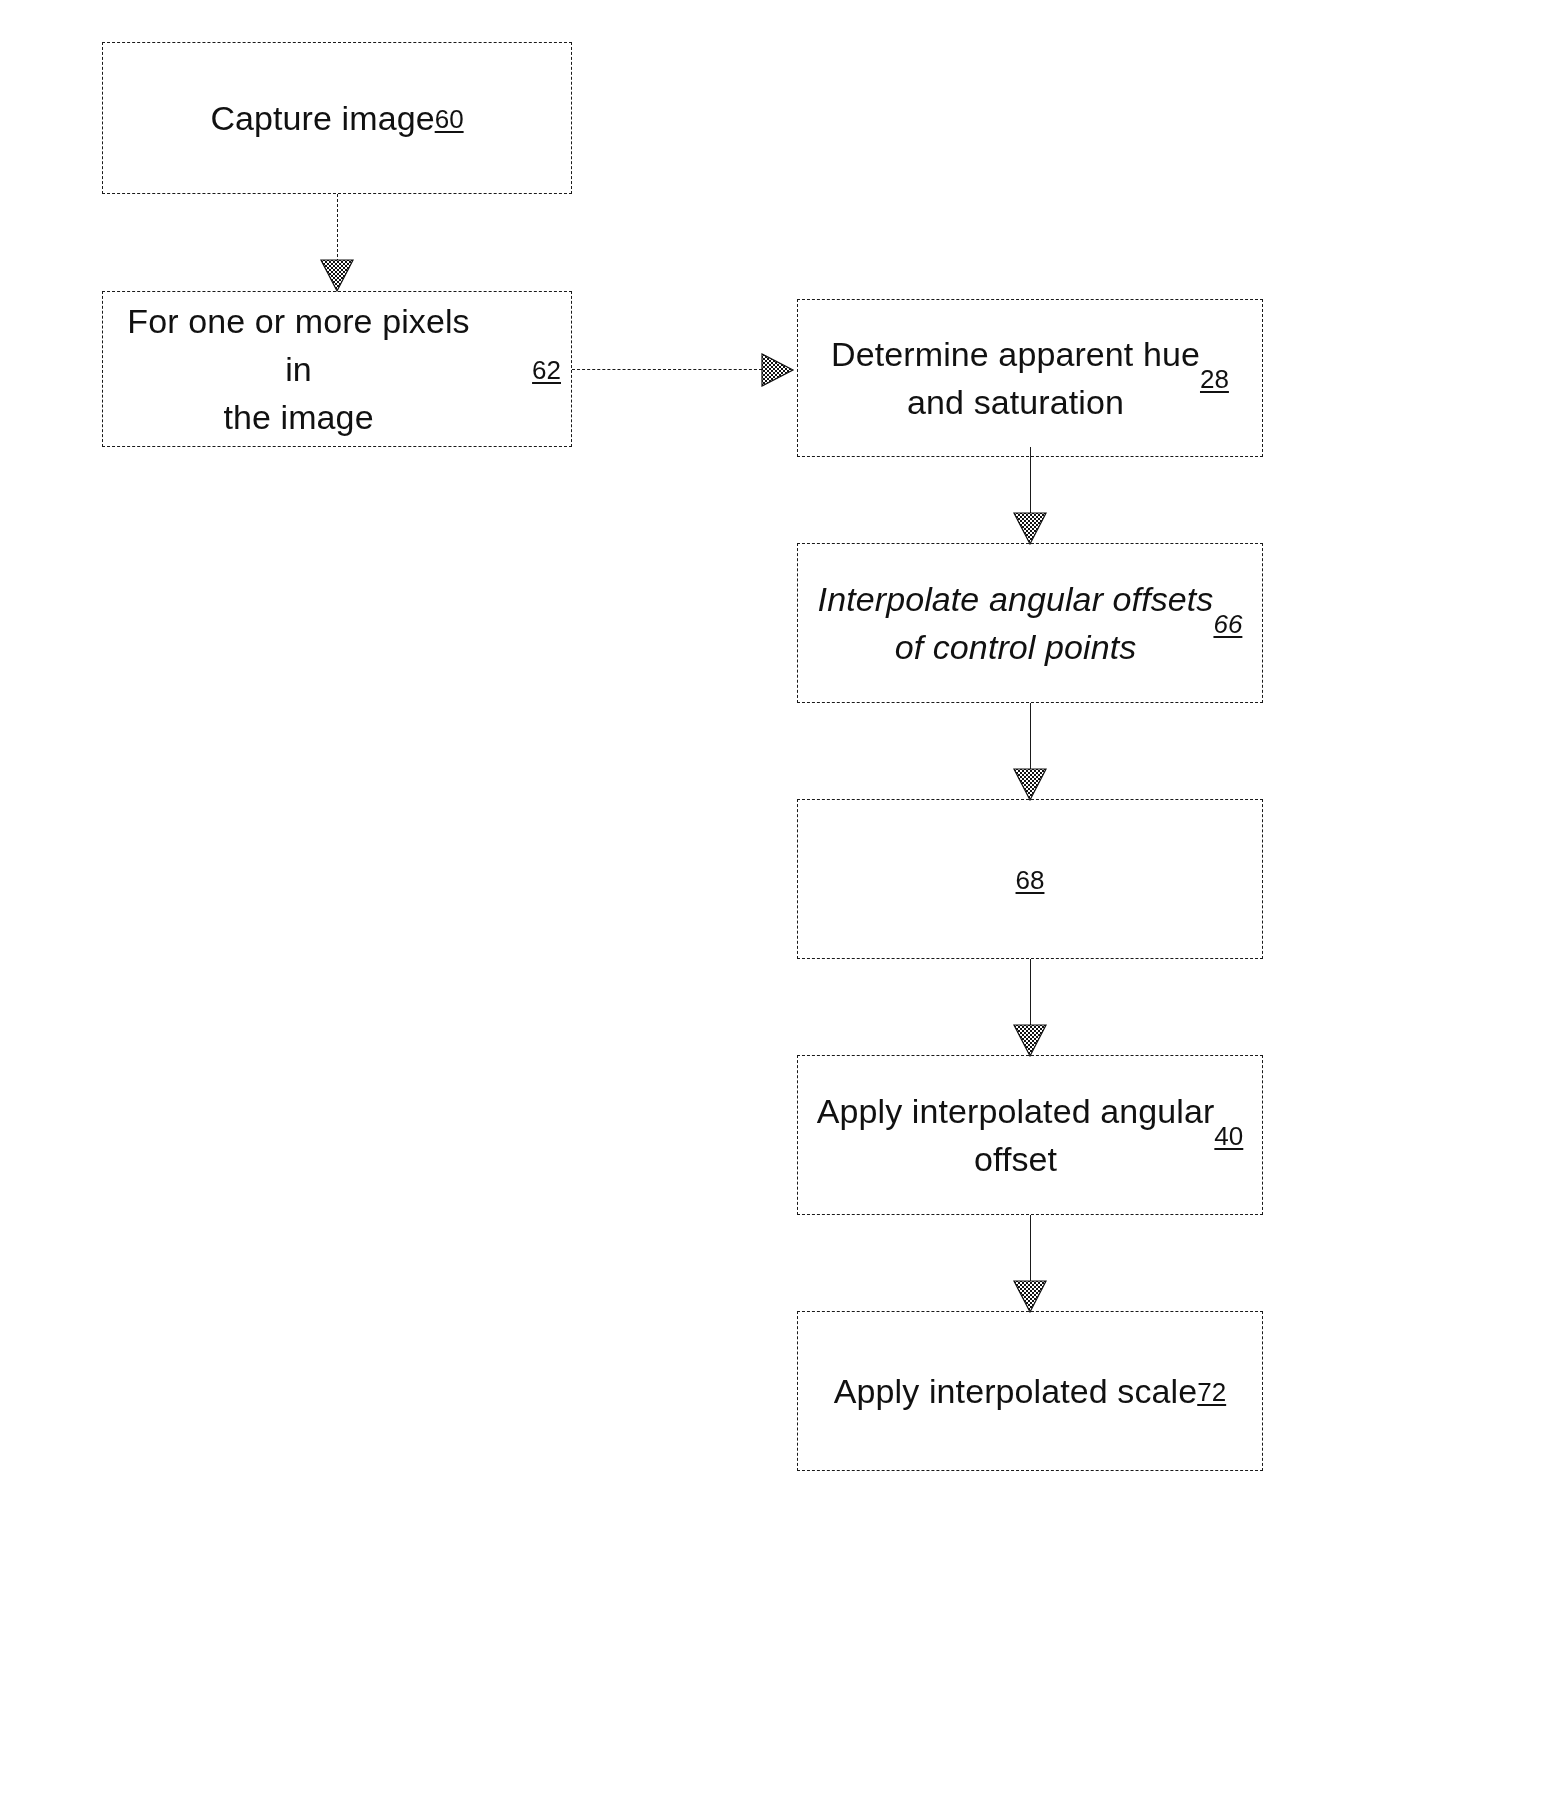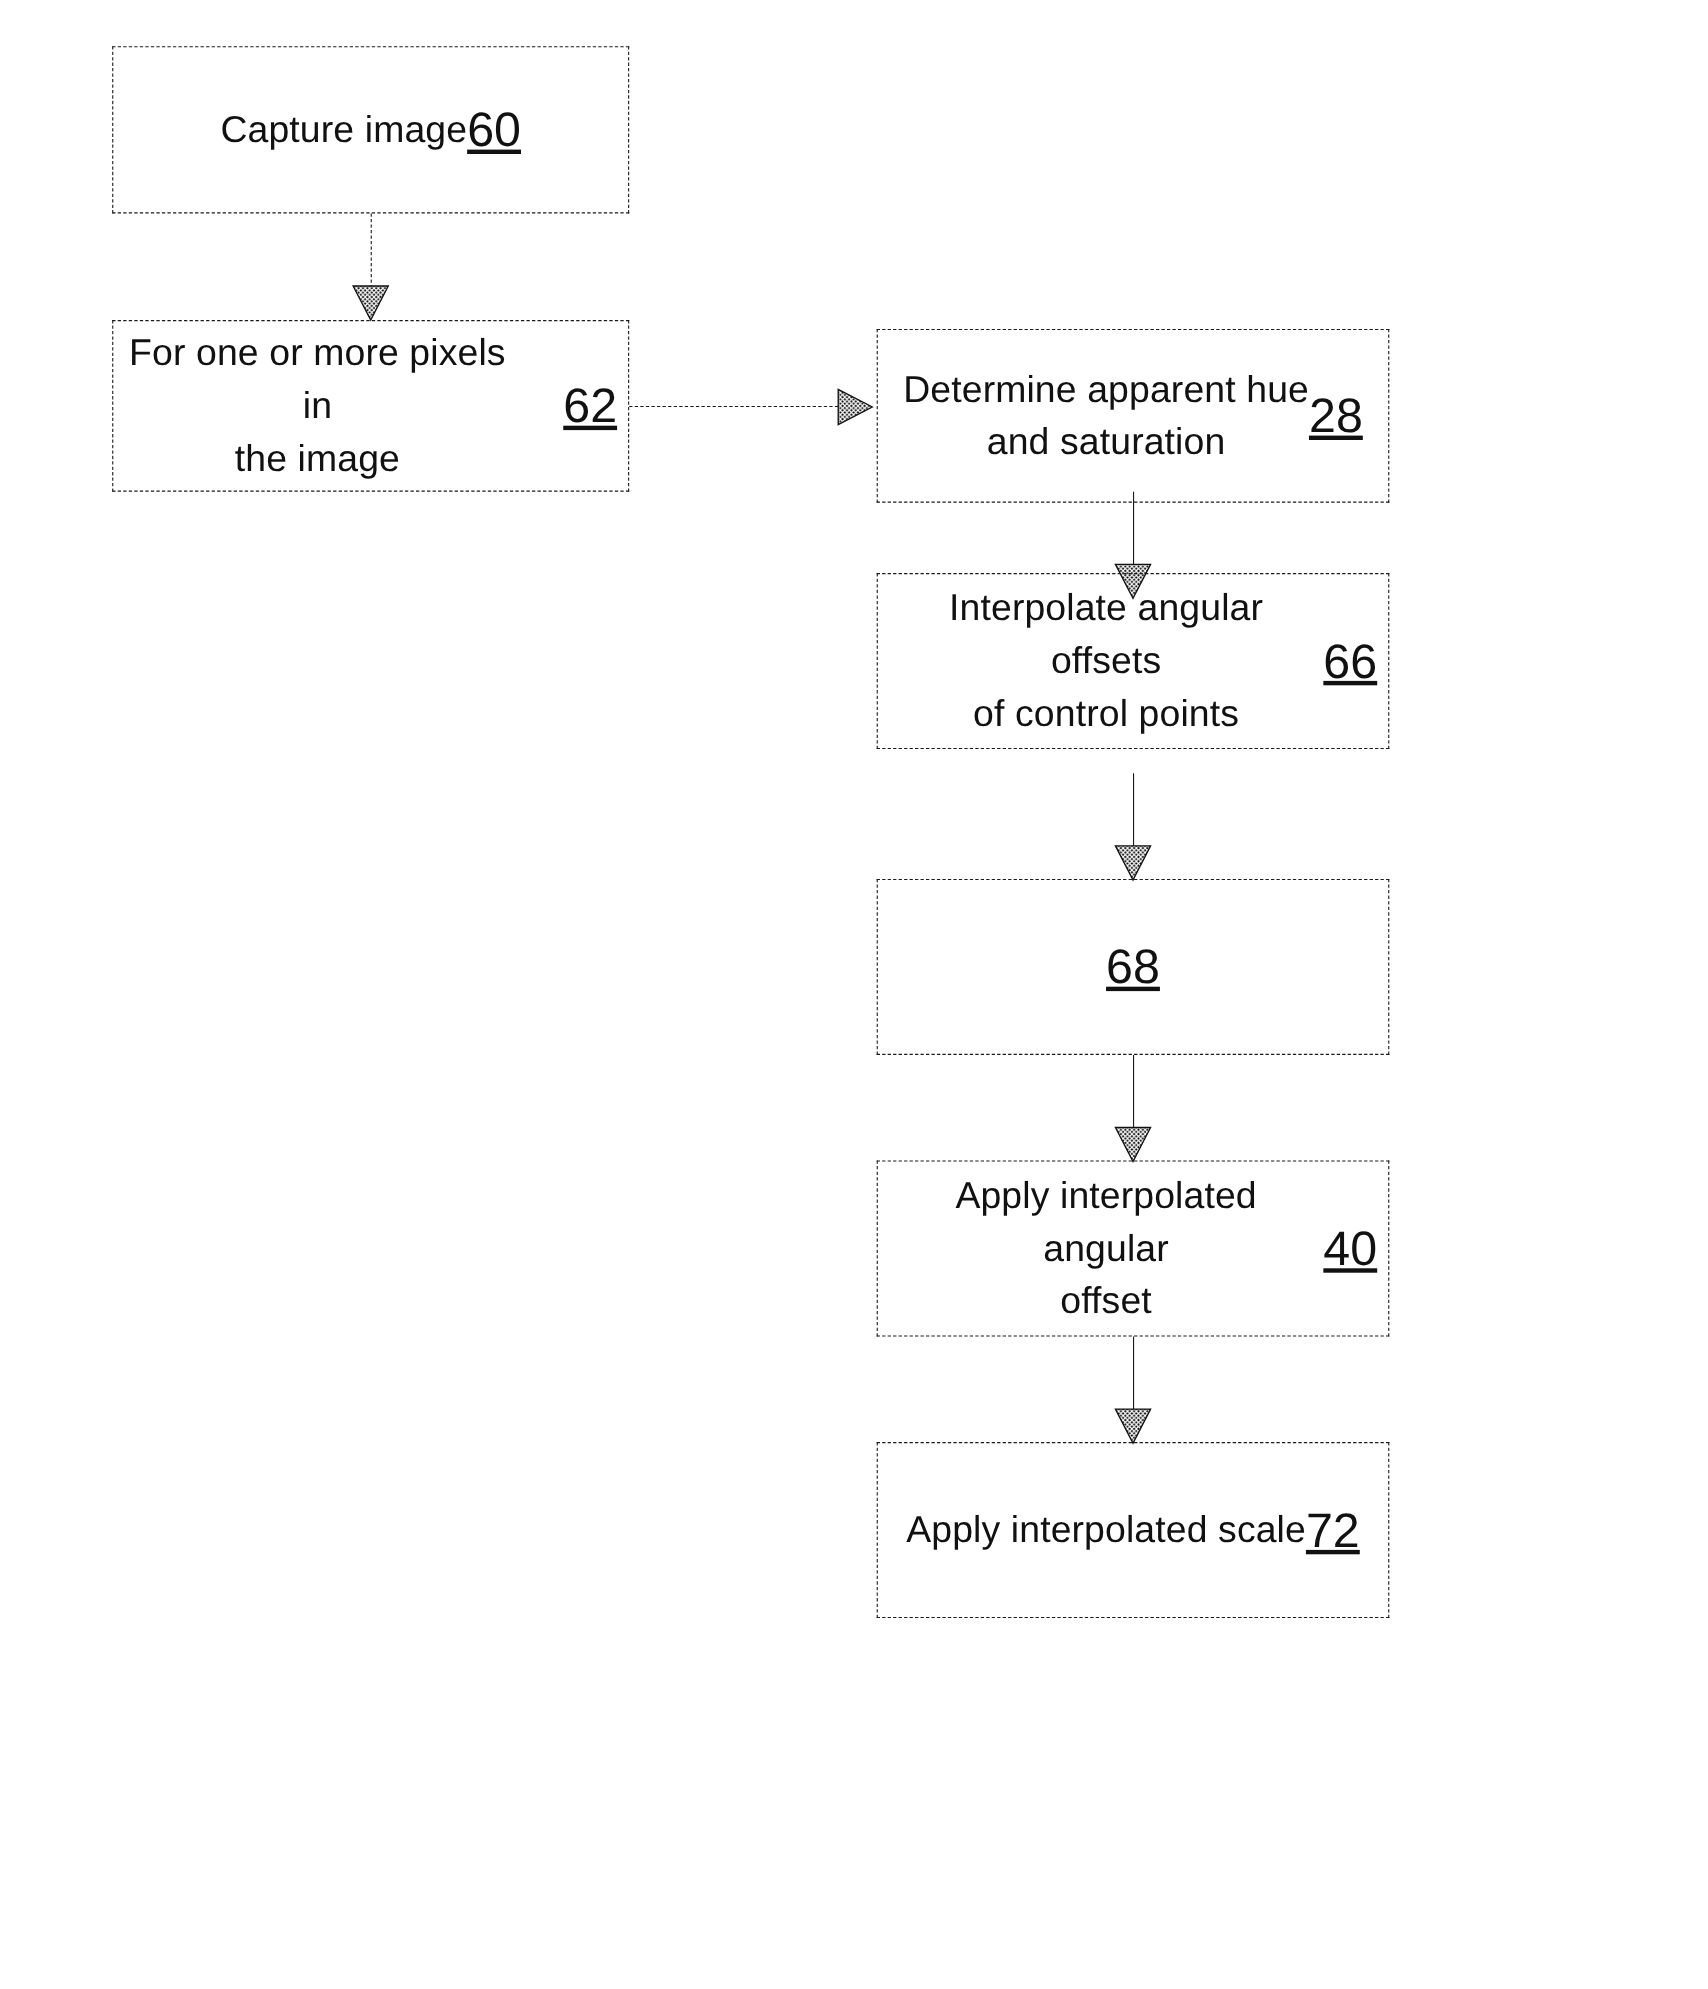--- a/index.html
+++ b/index.html
@@ -32,21 +32,21 @@
   }
   .node-label {
     font-size: 34px;
     line-height: 1.42;
     letter-spacing: 0.1px;
     color: #111111;
     white-space: pre-line;
     font-weight: 400;
   }
   .node-ref {
-    font-size: 44px;
+    font-size: 26px;
     line-height: 1.42;
     color: #111111;
     text-decoration: underline;
     text-underline-offset: 3px;
     margin-top: 2px;
     font-weight: 400;
   }
   
   .connector {
     position: absolute;
@@ -116,21 +116,21 @@
   <svg class="arrowhead" width="34" height="34" viewBox="0 0 34 34" style="left:1013px; top:511px;">
     <defs>
       <pattern id="hatchC" width="4" height="4" patternUnits="userSpaceOnUse">
         <rect width="4" height="4" fill="#111111"></rect>
         <path d="M0 0 L4 4 M4 0 L0 4" stroke="#ffffff" stroke-width="1"></path>
       </pattern>
     </defs>
     <polygon points="1,2 33,2 17,33" fill="url(#hatchC)" stroke="#111111" stroke-width="1.2"></polygon>
   </svg>
 
-  <div class="node" style="left:797px; top:521px; width:466px; height:160px;">
+  <div class="node" style="left:797px; top:543px; width:466px; height:160px;font-style:italic;">
     <div class="node-label">Interpolate angular offsets
 of control points</div>
     <div class="node-ref">66</div>
   </div>
 
   <div class="connector conn-v" style="left:1030px; top:703px; height:68px;"></div>
   <svg class="arrowhead" width="34" height="34" viewBox="0 0 34 34" style="left:1013px; top:767px;">
     <defs>
       <pattern id="hatchD" width="4" height="4" patternUnits="userSpaceOnUse">
         <rect width="4" height="4" fill="#111111"></rect>

